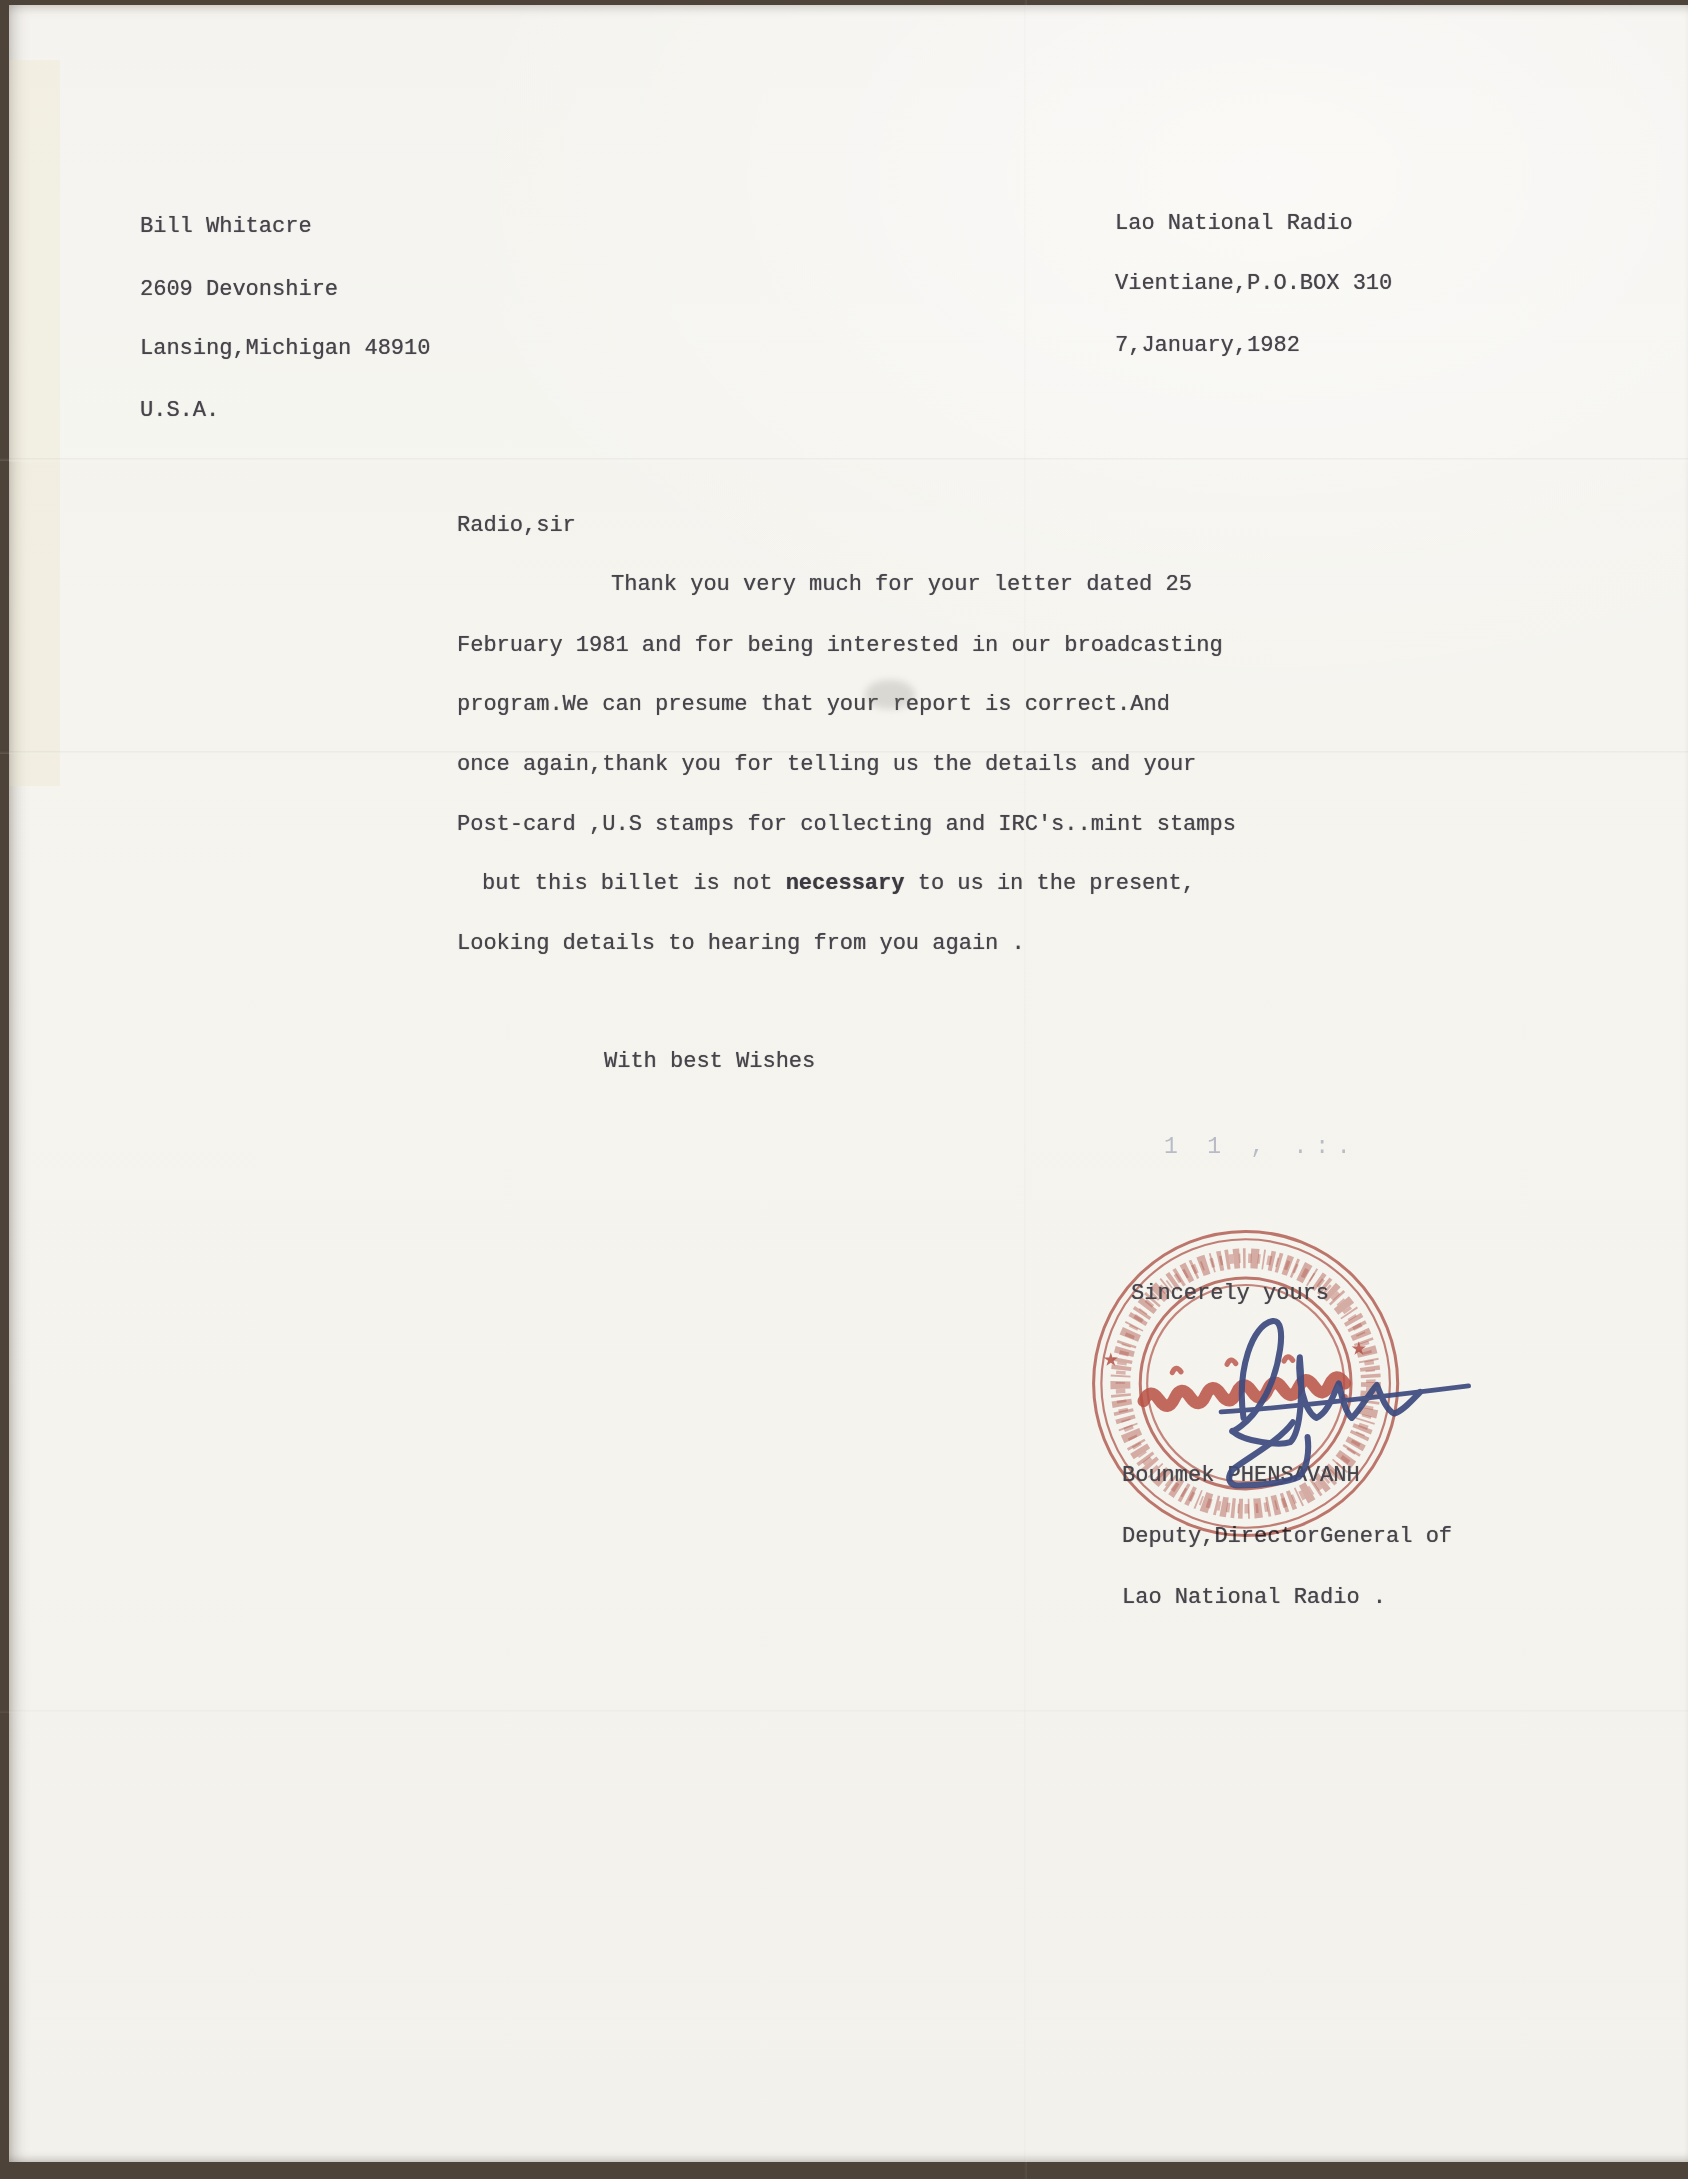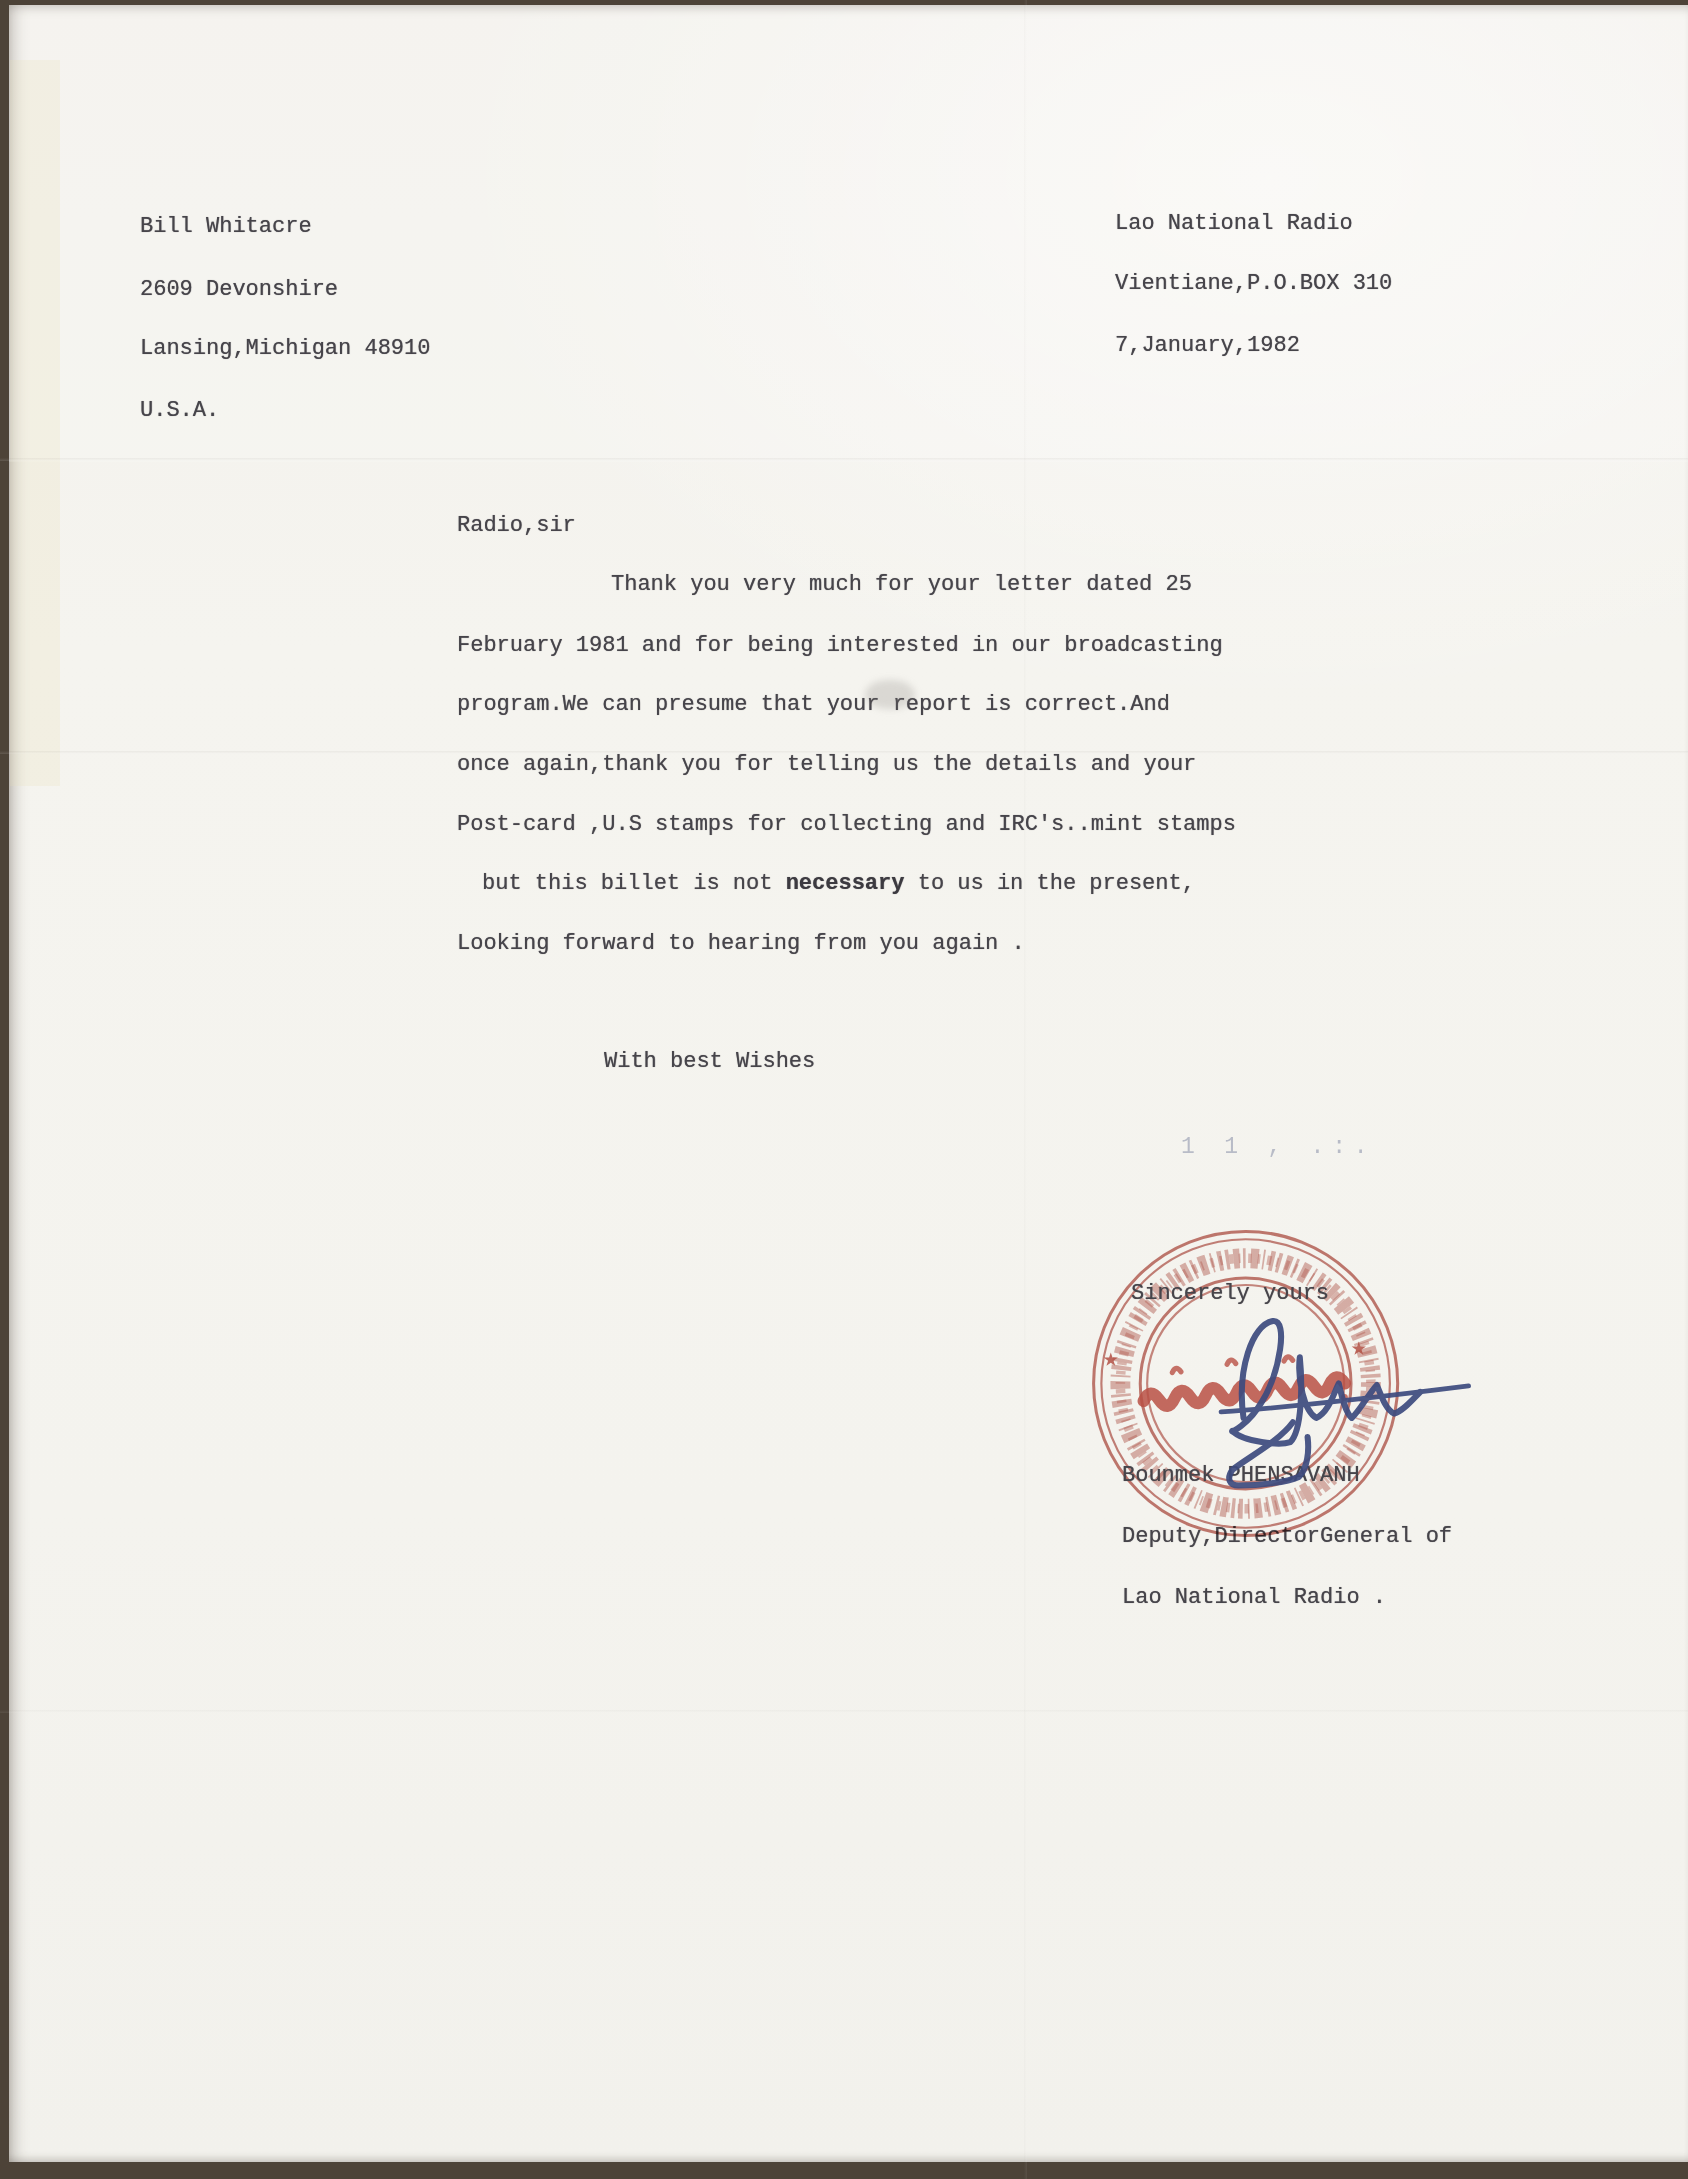--- a/index.html
+++ b/index.html
@@ -21,21 +21,21 @@
     letter-spacing:0;
   }
   .tw b{font-weight:bold;color:#3c3a40;}
   .crease-h{position:absolute;left:0;width:100%;height:2.6px;background:linear-gradient(180deg,rgba(90,80,70,.07),rgba(255,255,255,.12));}
   .crease-v{position:absolute;top:0;height:100%;width:2.6px;background:linear-gradient(90deg,rgba(90,80,70,.045),rgba(255,255,255,.10));}
   .tone-band{position:absolute;left:0;top:0;width:100%;height:457px;background:rgba(255,255,255,.16);}
   .edge-warm{position:absolute;left:1.7px;top:55px;width:50px;height:726px;background:rgba(233,221,182,.22);}
   .smudge{position:absolute;border-radius:50%;filter:blur(3.5px);}
   .faint-imprint{
     position:absolute;left:1164px;top:1134px;font-size:23px;color:rgba(110,120,150,.45);
-    letter-spacing:7.8px;filter:blur(0.5px);font-family:"Liberation Mono","DejaVu Sans Mono",monospace;margin-left:17px;
+    letter-spacing:7.8px;filter:blur(0.5px);font-family:"Liberation Mono","DejaVu Sans Mono",monospace;
   }
   .stamp{position:absolute;left:1091px;top:1228px;width:311px;height:311px;z-index:4;mix-blend-mode:multiply;}
   .signature{position:absolute;left:1176px;top:1288px;width:303px;height:208px;z-index:6;}
   .sign-text{z-index:5;font-family:Liberation Mono, monospace;}
 </style>
 </head>
 <body>
 
 <div class="paper">
   <div class="tone-band"></div>
@@ -56,21 +56,21 @@
 <div class="tw" style="left:1115px;top:266px">Vientiane,P.O.BOX 310</div>
 <div class="tw" style="left:1115px;top:328px">7,January,1982</div>
 
 <div class="tw" style="left:457px;top:508px">Radio,sir</div>
 <div class="tw" style="left:611px;top:567px">Thank you very much for your letter dated 25</div>
 <div class="tw" style="left:457px;top:628px">February 1981 and for being interested in our broadcasting</div>
 <div class="tw" style="left:457px;top:687px">program.We can presume that your report is correct.And</div>
 <div class="tw" style="left:457px;top:747px">once again,thank you for telling us the details and your</div>
 <div class="tw" style="left:457px;top:807px">Post-card ,U.S stamps for collecting and IRC's..mint stamps</div>
 <div class="tw" style="left:482px;top:866px"><span>but this billet is not </span><b>necessary</b><span> to us in the present,</span></div>
-<div class="tw" style="left:457px;top:926px">Looking forward to hearing from you again .</div>
+<div class="tw" style="left:457px;top:926px">Looking details to hearing from you again .</div>
 
 <div class="smudge" style="left:865px;top:680px;width:50px;height:29px;background:rgba(125,120,115,.22)"></div>
 
 <div class="tw" style="left:604px;top:1044px">With best Wishes</div>
 
 <div class="faint-imprint">1 1 , .:.</div>
 
 <svg class="stamp" viewBox="0 0 360 360">
   <g fill="none" stroke="#b65a50">
     <circle cx="179" cy="180" r="176" stroke-width="3.5" opacity=".8"></circle>

